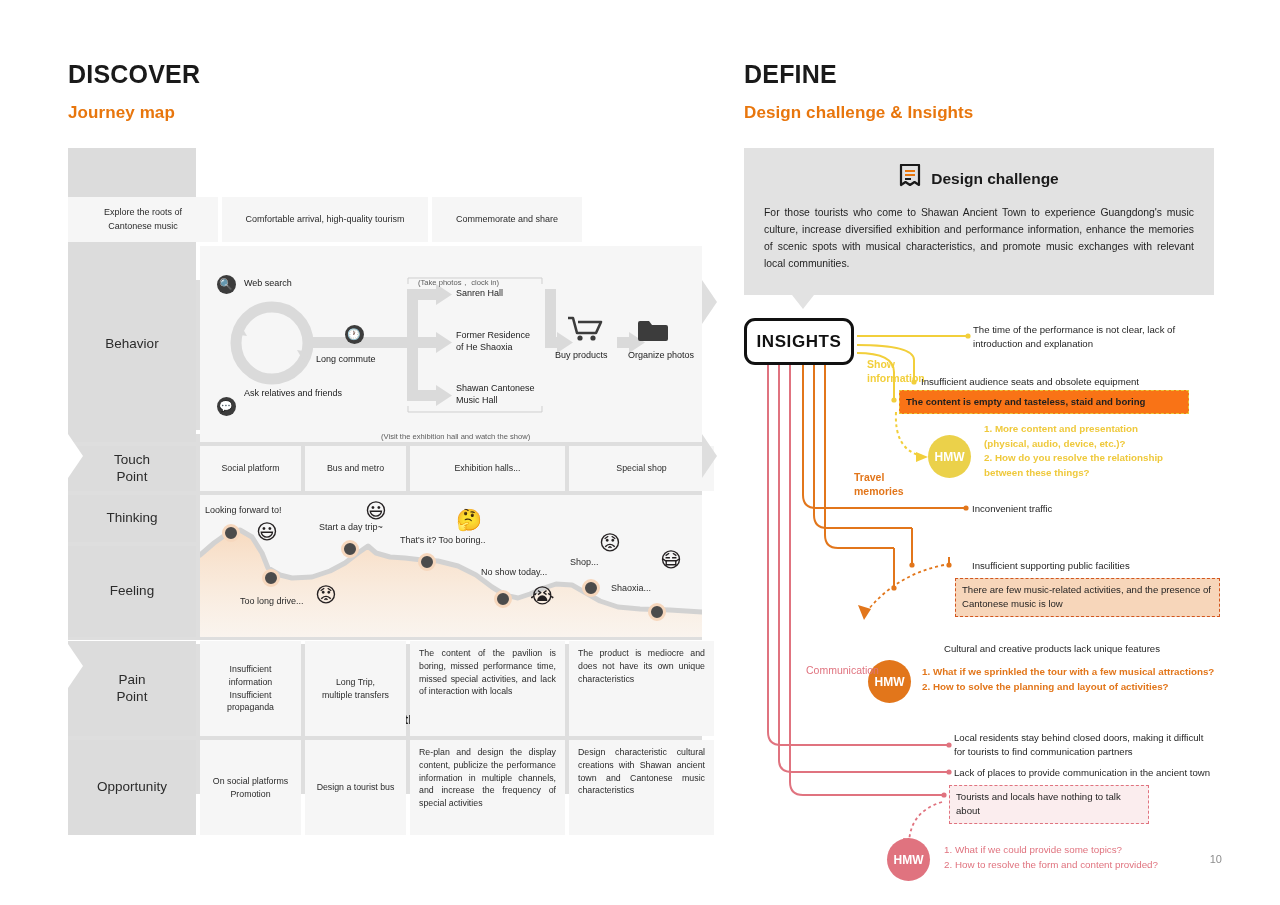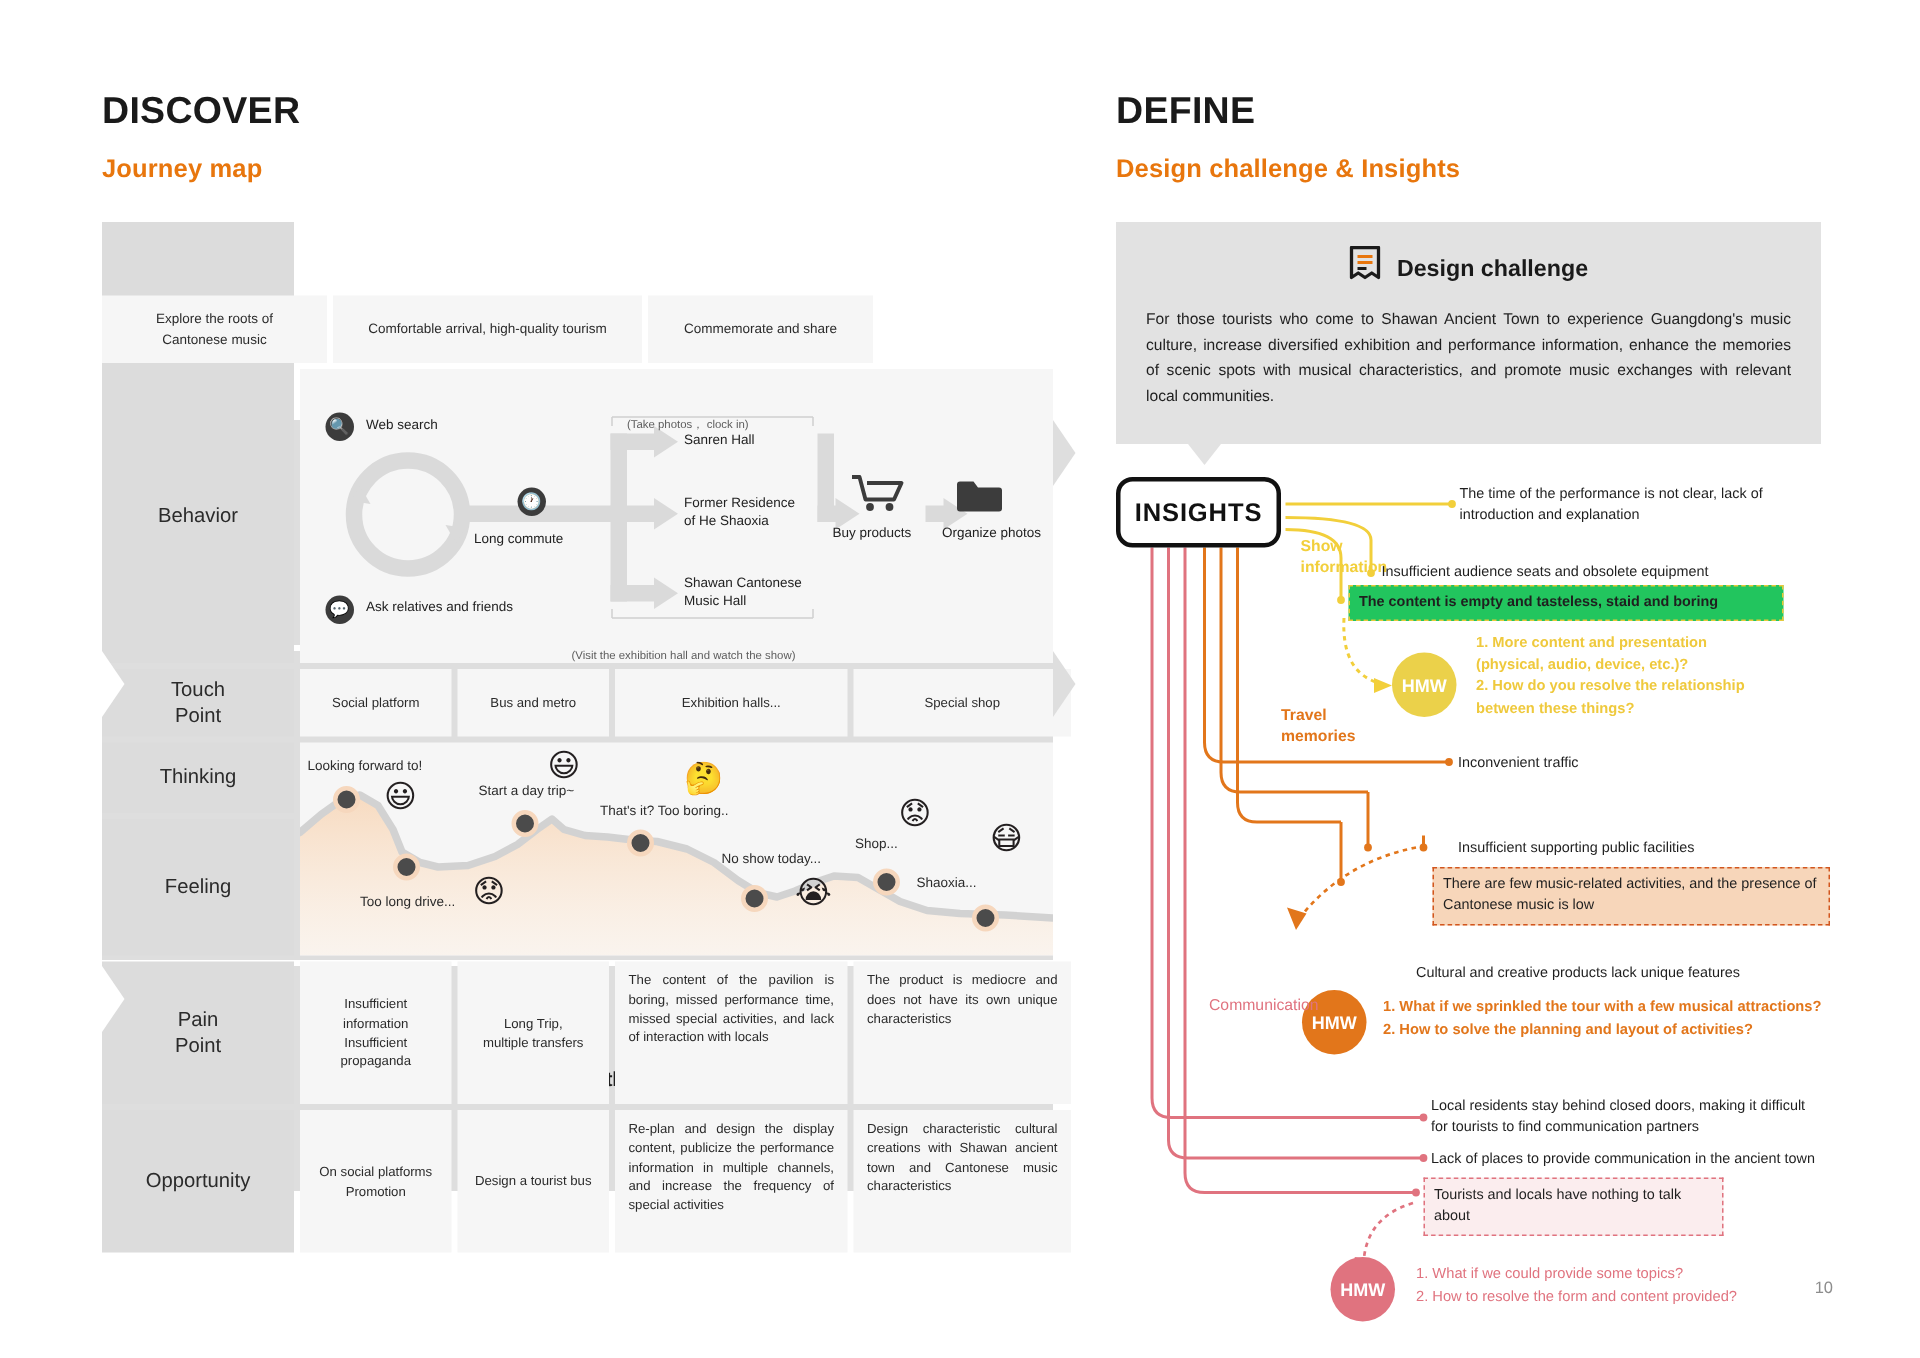--- a/index.html
+++ b/index.html
@@ -205,21 +205,21 @@
 
           <g transform="translate(440,72)" fill="#3c3c3c">
             <path d="M0 3 h9 l3 4 h14 a2 2 0 0 1 2 2 v12 a2 2 0 0 1 -2 2 h-26 a2 2 0 0 1 -2 -2 v-16 a2 2 0 0 1 2 -2 z"></path>
           </g>
         </svg>
 
         <div class="bicon" style="left:17px;top:29px">🔍</div>
         <div class="bnode" style="left:44px;top:32px">Web search</div>
 
         <div class="bicon" style="left:17px;top:151px">💬</div>
-        <div class="bnode" style="left:44px;top:153px">Ask relatives and friends</div>
+        <div class="bnode" style="left:44px;top:142px">Ask relatives and friends</div>
 
         <div class="bicon" style="left:145px;top:79px">🕐</div>
         <div class="bnode" style="left:116px;top:108px">Long commute</div>
 
         <div class="bcap" style="left:218px;top:16px">(Take photos， clock in)</div>
         <div class="bcap" style="left:181px;top:170px">(Visit the exhibition hall and watch the show)</div>
 
         <div class="bnode" style="left:256px;top:42px;white-space:pre-line">Sanren Hall</div>
         <div class="bnode" style="left:256px;top:84px;white-space:pre-line">Former Residence
 of He Shaoxia</div>
@@ -377,21 +377,21 @@
     <path d="M198 742 Q165 752 165 785" stroke="#E0737F" stroke-width="1.8" fill="none" stroke-dasharray="3 3"></path>
     <path d="M159 778 L165 792 L172 780 Z" fill="#E0737F"></path>
   </svg>
 
   <div class="branchlbl" style="left:123px;top:297px;color:#F2CF3B;white-space:pre-line">Show
 information</div>
 
   <div class="leaf" style="left:229px;top:263px;white-space:pre-line">The time of the performance is not clear, lack of
 introduction and explanation</div>
   <div class="leaf" style="left:177px;top:315px;white-space:pre-line">Insufficient audience seats and obsolete equipment</div>
-  <div class="leafbox" style="left:155px;top:330px;width:290px;background:#22c55e;border:1.4px dashed #E8C93A;font-weight:bold;white-space:pre-line">The content is empty and tasteless, staid and boring</div>
+  <div class="leafbox" style="left:155px;top:330px;width:290px;background:#f97316;border:1.4px dashed #E8C93A;font-weight:bold;white-space:pre-line">The content is empty and tasteless, staid and boring</div>
 
   <div class="hmw" style="left:184px;top:375px;background:#EBD14A">HMW</div>
   <div class="qlist" style="left:240px;top:362px;color:#EFC93C;white-space:pre-line">1. More content and presentation
     (physical, audio, device, etc.)?
 2. How do you resolve the relationship
     between these things?</div>
 
   <div class="branchlbl" style="left:110px;top:410px;color:#E2761B;white-space:pre-line">Travel
 memories</div>
 

